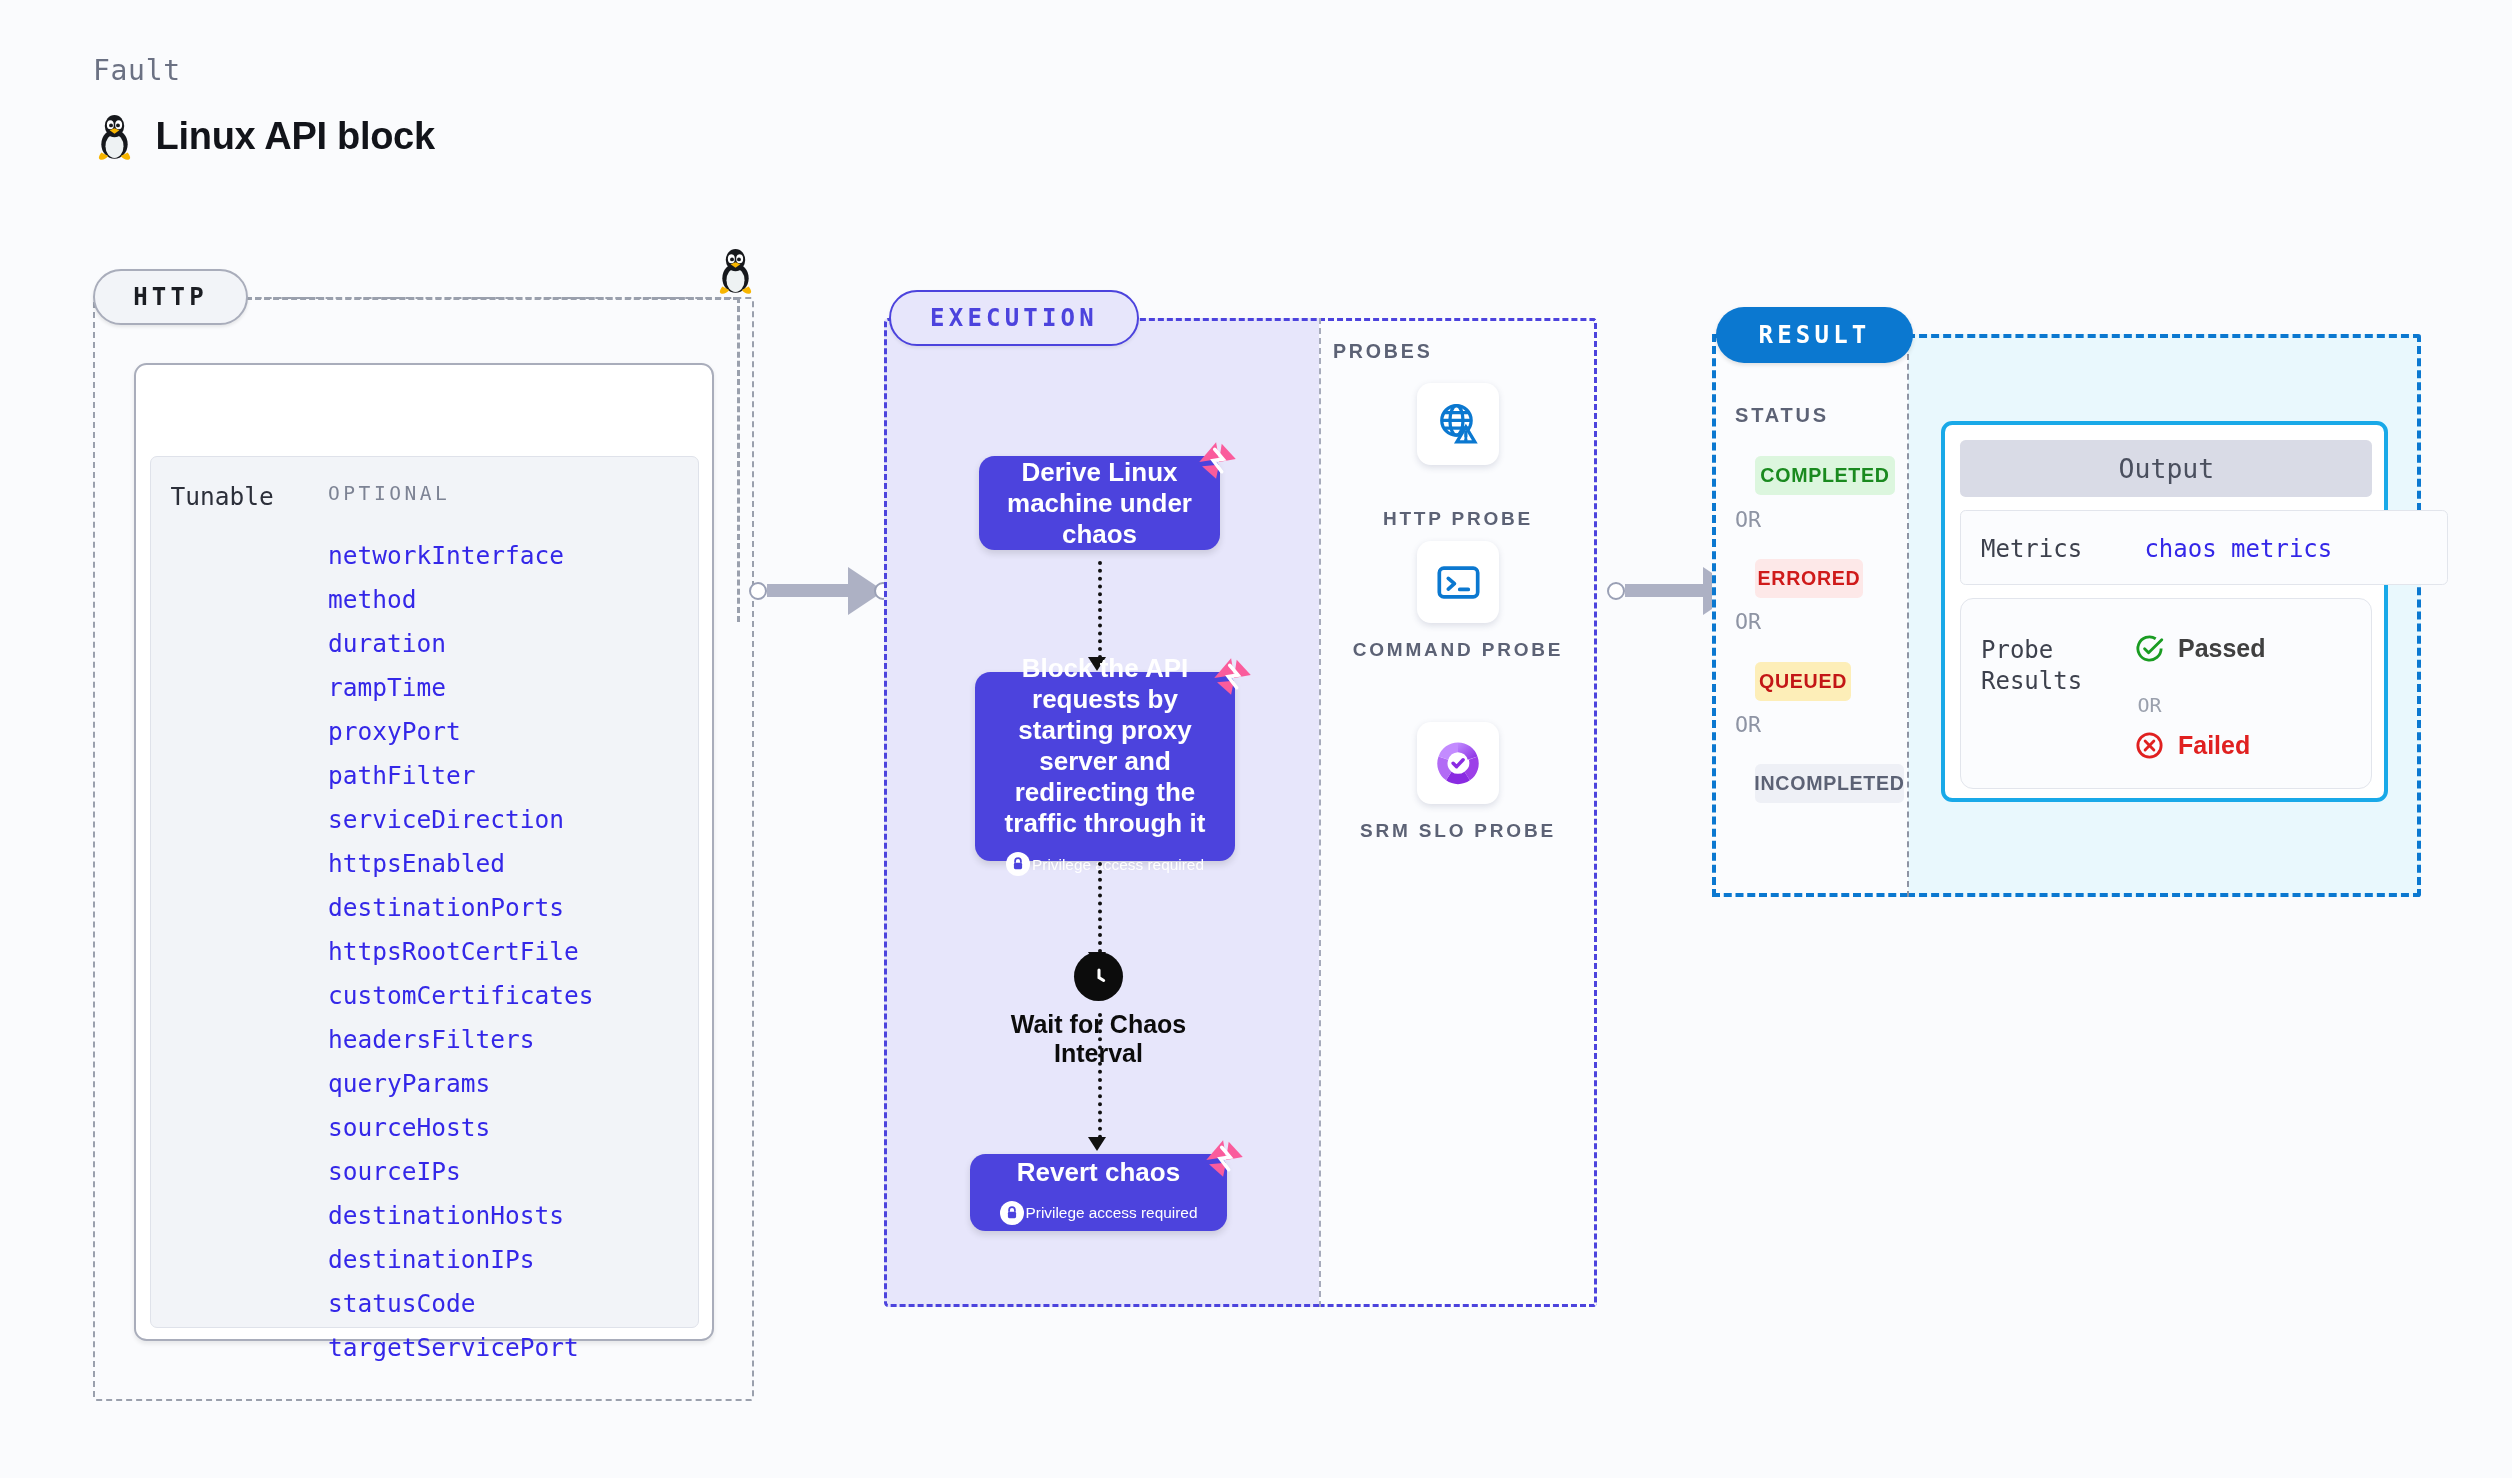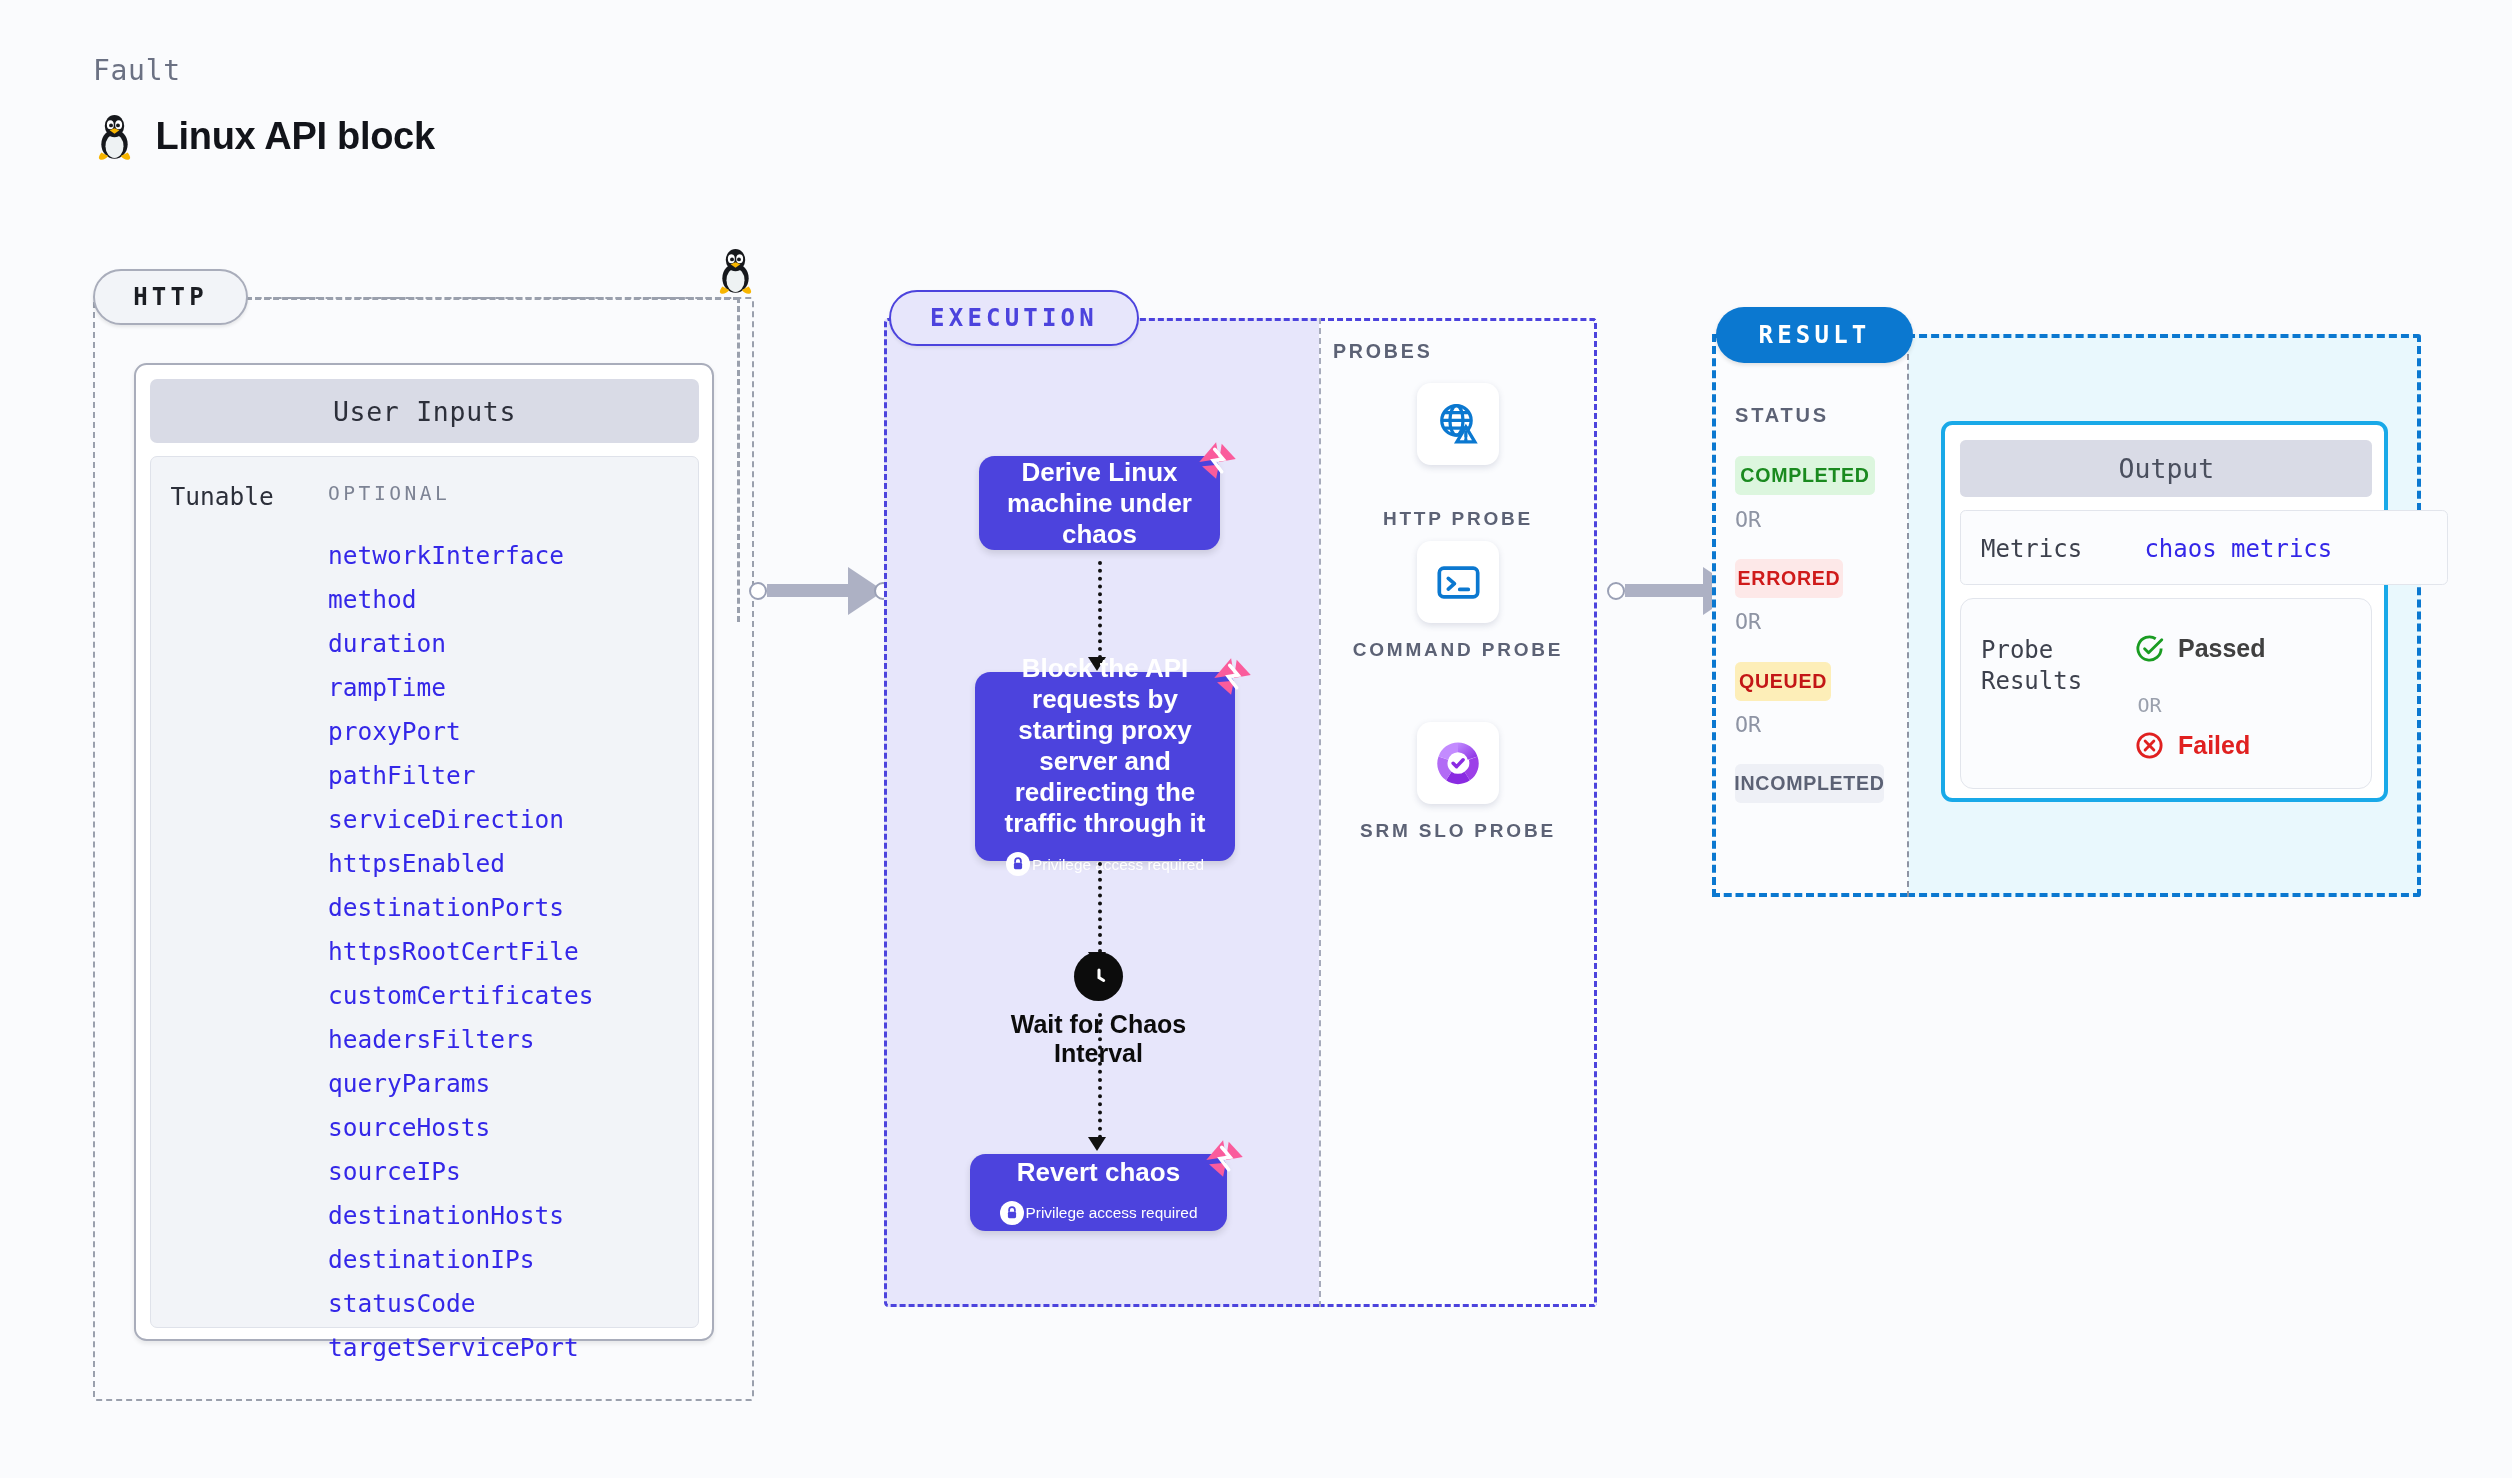--- a/index.html
+++ b/index.html
@@ -152,21 +152,21 @@
   }
   #status-divider{ left:1907px; top:334px; width:0; height:563px;
     border-left:2.1px dashed #8e94a4; }
   #output-region{
     left:1907px; top:334px; width:514px; height:563px;
     background:#e9f8fd; border:4.2px dashed #0b78d0; border-left:none; border-radius:0 2.8px 2.8px 0;
   }
   #status-label{ left:1735px; top:404px; font-family:"Liberation Sans", sans-serif;
     font-weight:bold; font-size:20px; color:#5c6275; letter-spacing:2.8px; }
   .badge{ position:absolute; border-radius:5.6px; display:flex; align-items:center;
-    justify-content:center; font-weight:bold; font-size:19.6px; letter-spacing:0.7px; }
+    justify-content:center; font-weight:bold; font-size:19.6px; letter-spacing:0.7px;margin-left:20px; }
   #b-completed{ left:1735px; top:456px; width:140px; height:39px; background:#dcf6de; color:#1a8a1f; }
   #b-errored{  left:1735px; top:559px; width:108px; height:39px; background:#fde8e8; color:#cf1a1a; }
   #b-queued{   left:1735px; top:662px; width:96px; height:39px; background:#fdeeb8; color:#c31616; }
   #b-incomplete{left:1735px; top:764px; width:149px; height:39px; background:#eef0f6; color:#5c6275; }
   .or-txt{ position:absolute; font-family:"DejaVu Sans Mono", monospace; font-size:21.7px; color:#8e94a4; }
   #or1{ left:1735px; top:507px; }
   #or2{ left:1735px; top:609px; }
   #or3{ left:1735px; top:712px; }
 
   
@@ -230,21 +230,20 @@
     <ellipse cx="37" cy="18" rx="5" ry="6.5" fill="#ffffff"></ellipse>
     <circle cx="26" cy="19" r="2.8" fill="#16181c"></circle>
     <circle cx="36" cy="19" r="2.8" fill="#16181c"></circle>
     <path d="M24 26 L31 31 L38 26 L31 23 Z" fill="#f7b500"></path>
     <path d="M12 58 q-6 8 -2 10 q6 2 12 -5 z" fill="#f7b500"></path>
     <path d="M50 58 q6 8 2 10 q-6 2 -12 -5 z" fill="#f7b500"></path>
   </svg>
 </div>
 
 <div class="abs" id="tune-card">
-  <div class="abs" id="user-inputs-head">User Inputs</div>
   <div class="abs" id="tunable-body">
     <div class="abs" id="tunable-label">Tunable</div>
     <div class="abs" id="optional-label">OPTIONAL</div>
     <div class="abs" id="param-list">
       <div class="param">networkInterface</div>
       <div class="param">method</div>
       <div class="param">duration</div>
       <div class="param">rampTime</div>
       <div class="param">proxyPort</div>
       <div class="param">pathFilter</div>

